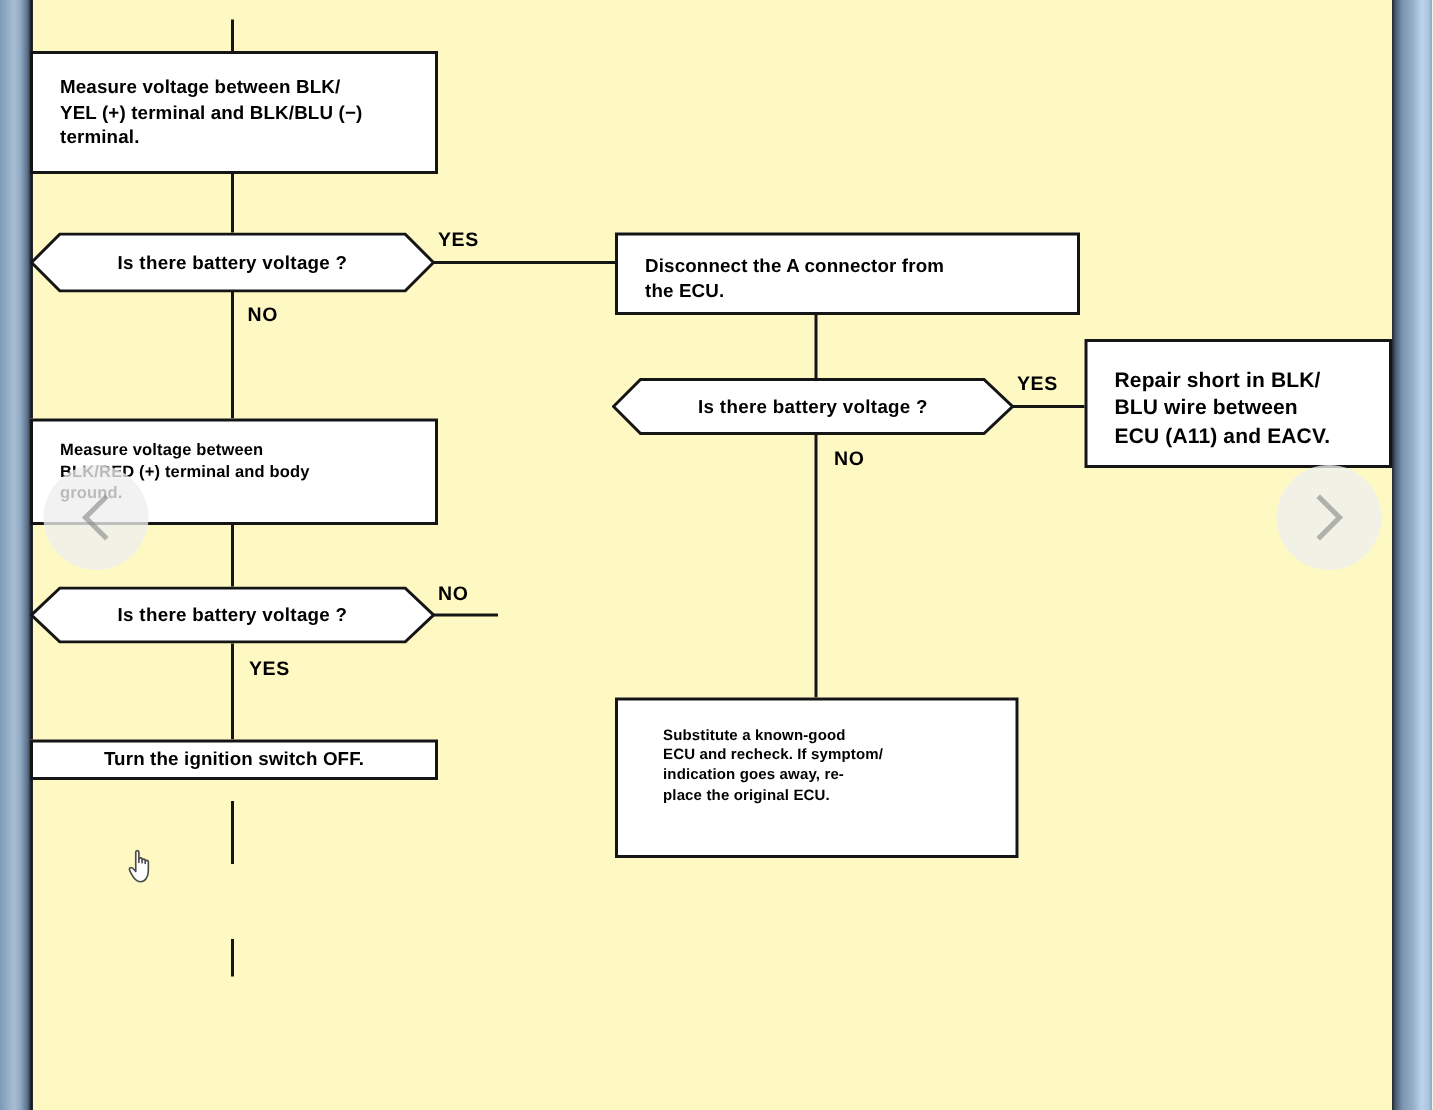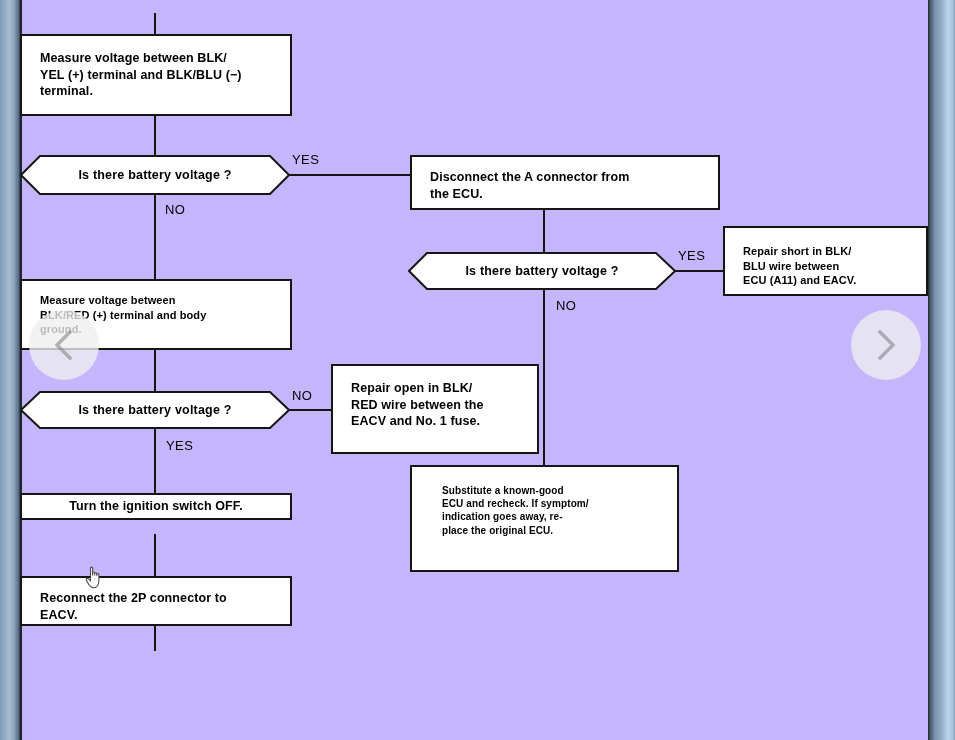--- a/index.html
+++ b/index.html
@@ -15,21 +15,21 @@
     overflow: hidden;
     background: #ffffff;
   }
   
   #page {
     position: absolute;
     left: 20px;
     top: 0;
     width: 908px;
     height: 740px;
-    background: #c4b5fd;
+    background: #fef9c3;
   }
   
   .edge {
     position: absolute;
     top: 0;
     height: 740px;
     pointer-events: none;
   }
   .edge-left {
     left: 0;
@@ -88,21 +88,21 @@
     display: flex;
     align-items: center;
     justify-content: center;
     font-weight: bold;
     color: #000;
     letter-spacing: 0.2px;
   }
 
   .branch-label {
     position: absolute;
-    font-weight: normal;
+    font-weight: bold;
     color: #000;
     letter-spacing: 0.4px;
     z-index: 5;
     white-space: nowrap;
   }
 
   
   .nav-arrow {
     position: absolute;
     width: 70px;
@@ -177,62 +177,53 @@
 
     <div class="hex" style="left:388px; top:252px; width:268px; height:38px;">
       <svg width="268" height="38" viewBox="0 0 268 38">
         <polygon points="19,1 248,1 267,19 248,37 19,37 1,19" fill="#ffffff" stroke="#151515" stroke-width="2"></polygon>
       </svg>
       <span class="hex-label" style="font-size:12.5px;">Is there battery voltage ?</span>
     </div>
     <span class="branch-label" style="left:658px; top:248px; font-size:13px;">YES</span>
     <span class="branch-label" style="left:536px; top:298px; font-size:13px;">NO</span>
 
-    <div class="node" style="left:703px; top:226px; width:205px; height:70px; padding:16px 10px 0 18px; font-size:11px;">
+    <div class="node" style="left:703px; top:226px; width:205px; height:86px; padding:16px 10px 0 18px; font-size:14px;">
       <span class="txt">Repair short in BLK/
 BLU wire between
 ECU (A11) and EACV.</span>
     </div>
 
     <div class="node box-justified" style="left:0px; top:279px; width:272px; height:71px; padding:12px 14px 0 18px; font-size:11px;">
       <span class="txt">Measure voltage between
 BLK/RED (+) terminal and body
 ground.</span>
     </div>
 
     <div class="hex" style="left:0px; top:391px; width:270px; height:38px;">
       <svg width="270" height="38" viewBox="0 0 270 38">
         <polygon points="20,1 250,1 269,19 250,37 20,37 1,19" fill="#ffffff" stroke="#151515" stroke-width="2"></polygon>
       </svg>
       <span class="hex-label" style="font-size:12.5px;">Is there battery voltage ?</span>
     </div>
     <span class="branch-label" style="left:272px; top:388px; font-size:13px;">NO</span>
     <span class="branch-label" style="left:146px; top:438px; font-size:13px;">YES</span>
 
-    <div class="node" style="left:311px; top:364px; width:208px; height:90px; padding:14px 10px 0 18px; font-size:12.5px;">
-      <span class="txt">Repair open in BLK/
-RED wire between the
-EACV and No.  1 fuse.</span>
-    </div>
 
     <div class="node" style="left:390px; top:465px; width:269px; height:107px; padding:17px 12px 0 30px; font-size:10px;">
       <span class="txt">Substitute a known-good
 ECU and recheck. If symptom/
 indication goes away, re-
 place the original ECU.</span>
     </div>
 
     <div class="node" style="left:0px; top:493px; width:272px; height:27px; padding:0 0 0 0; font-size:12.5px; display:flex; align-items:center; justify-content:center;">
       <span class="txt">Turn the ignition switch OFF.</span>
     </div>
 
-    <div class="node box-justified" style="left:0px; top:576px; width:272px; height:50px; padding:12px 14px 0 18px; font-size:12.5px;">
-      <span class="txt">Reconnect the 2P connector to
-EACV.</span>
-    </div>
 
   </div>
 
   <div class="edge edge-left"></div>
   <div class="edge edge-right"></div>
 
   <div class="nav-arrow" style="left:29px; top:310px;">
     <svg width="26" height="34" viewBox="0 0 26 34">
       <polyline points="19,4 6,17 19,30" fill="none" stroke="#8a8a8a" stroke-width="3.4" stroke-linecap="square"></polyline>
     </svg>

